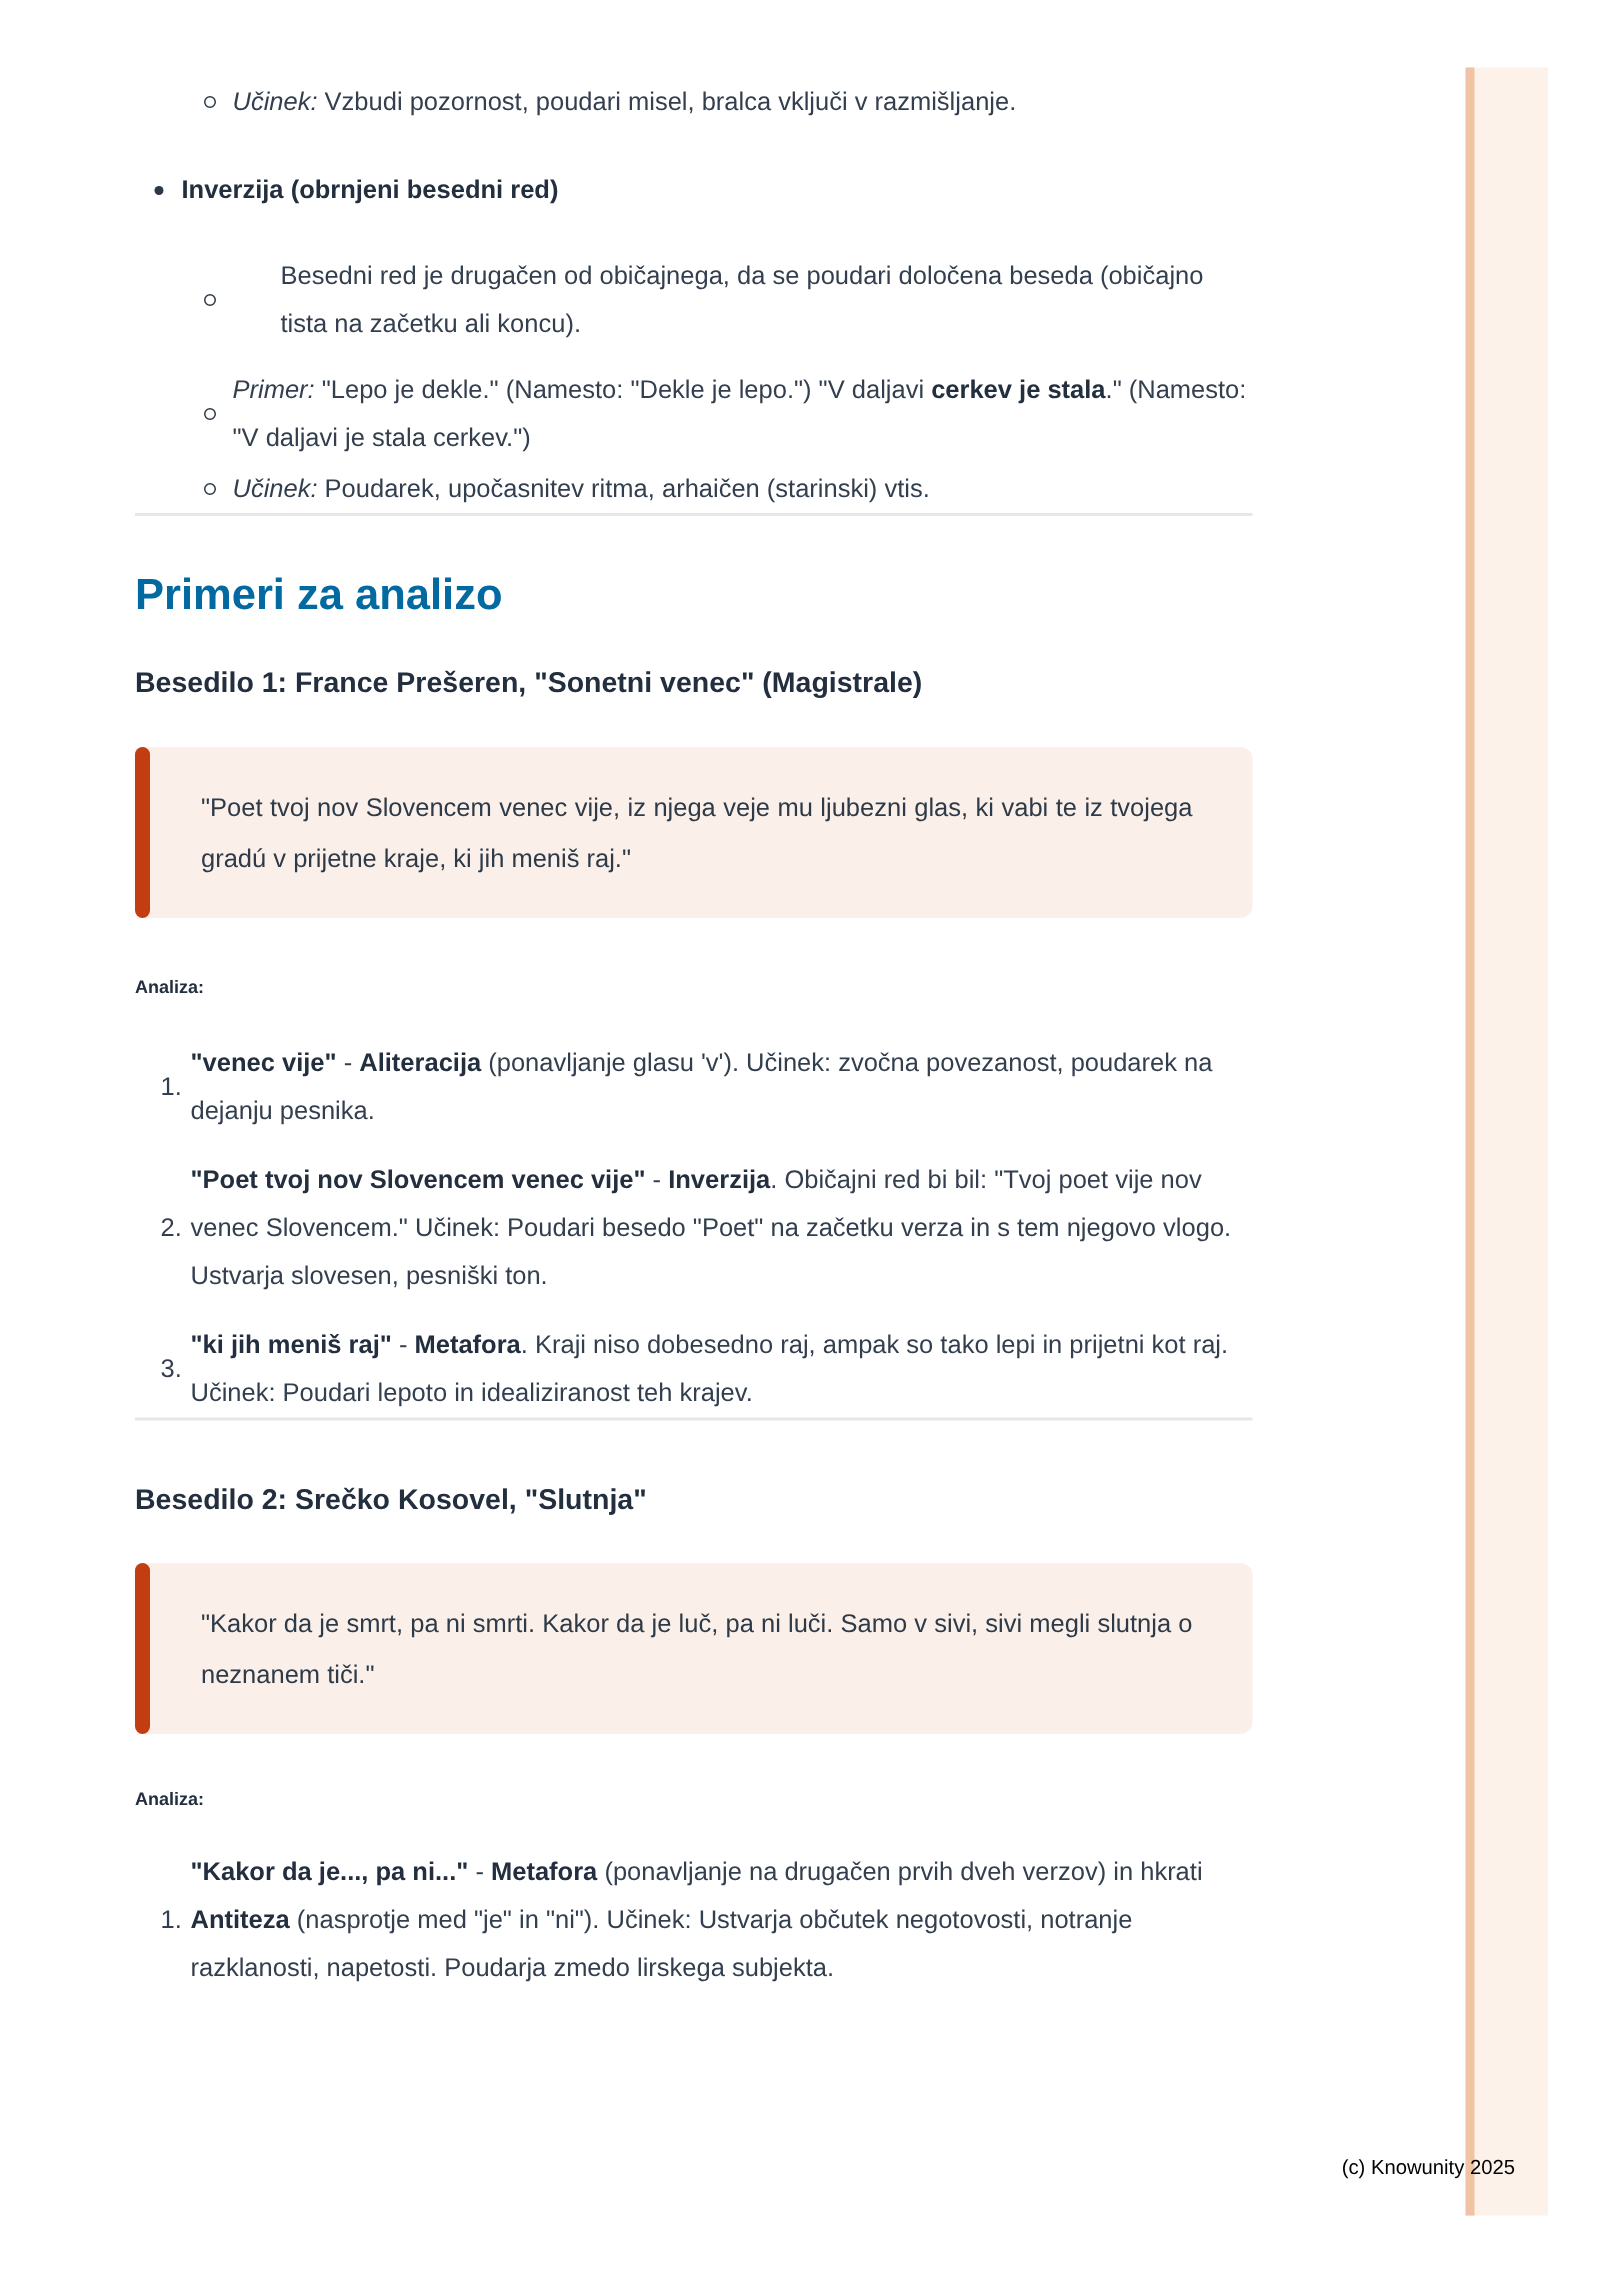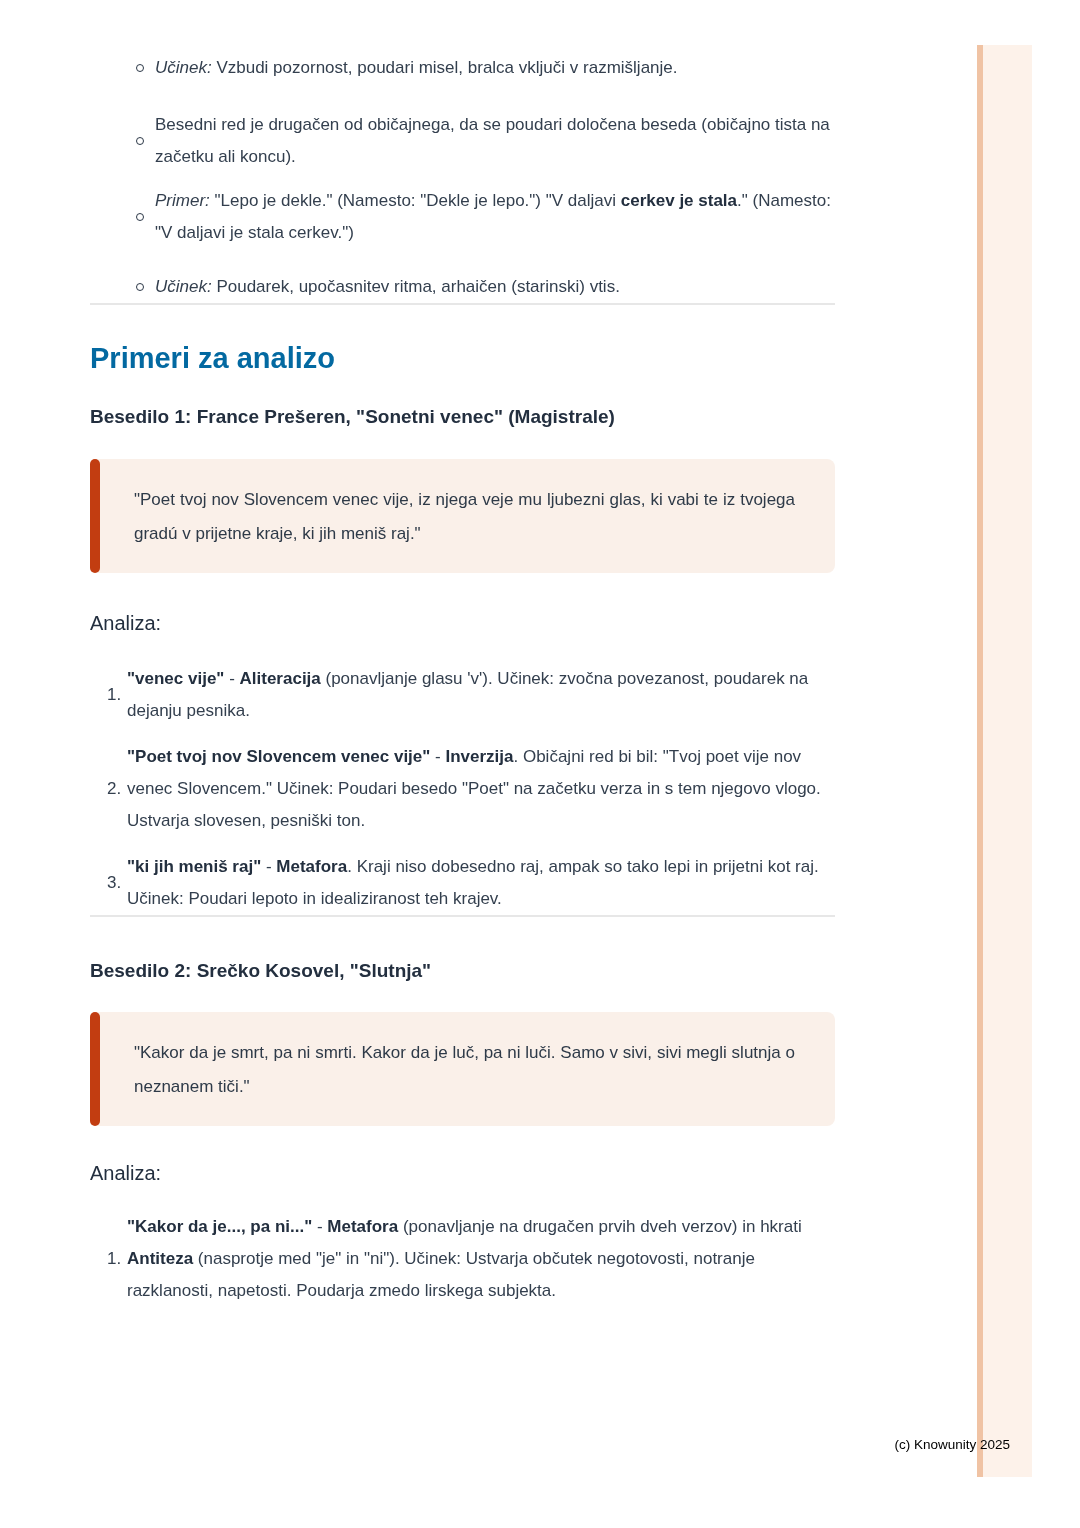--- a/index.html
+++ b/index.html
@@ -63,23 +63,23 @@
     width: 6px; height: 6px; border-radius: 50%;
     background: #2c3847;
   }
   .circ::before {
     content: ""; position: absolute; left: 0; top: 12px;
     width: 6px; height: 6px; border-radius: 50%;
     border: 1.5px solid #2c3847; background: transparent;
   }
 
   .mt27 { margin-top: 27px; }
-  .mt25 { margin-top: 25px; }
+  .mt25 { margin-top: 25px; gap: 32px; }
   .mt12 { margin-top: 12px; }
-  .mt10 { margin-top: 22px; }
+  .mt10 { margin-top: 2px; }
   .mt14 { margin-top: 14px; }
 
   hr.divider {
     border: none;
     border-top: 2px solid #e7e7e7;
     margin: 0;
   }
   .hr1 { margin-top: 28px; }
   .hr2 { margin-top: 25px; }
 
@@ -117,22 +117,22 @@
   blockquote.quote p {
     font-size: 17px;
     line-height: 2.0;
     text-align: justify;
     color: #2e3a48;
   }
   .quote2 { margin-top: 31px; }
 
   .analiza {
     margin-top: 39px;
-    font-size: 20px;
-    font-weight: normal;
+    font-size: 12px;
+    font-weight: bold;
     color: #232f3f;
   }
   .analiza2 { margin-top: 36px; }
 
   .ol { margin-top: 28px; }
   .ol2 { margin-top: 26px; }
 </style>
 </head>
 <body>
 
@@ -140,20 +140,24 @@
 
 <div class="footer">(c) Knowunity 2025</div>
 
 <div class="content">
 
   <div class="row lvl2">
     <span class="marker circ"></span>
     <p class="body text"><em>Učinek:</em><span> Vzbudi pozornost, poudari misel, bralca vključi v razmišljanje.</span></p>
   </div>
 
+  <div class="row lvl1 mt27">
+    <span class="marker dot"></span>
+    <p class="body text strong">Inverzija (obrnjeni besedni red)</p>
+  </div>
 
   <div class="row lvl2 mt25">
     <span class="marker circ"></span>
     <p class="body text">Besedni red je drugačen od običajnega, da se poudari določena beseda (običajno tista na začetku ali koncu).</p>
   </div>
 
   <div class="row lvl2 mt12">
     <span class="marker circ"></span>
     <p class="body text"><em>Primer:</em><span> "Lepo je dekle." (Namesto: "Dekle je lepo.") "V daljavi </span><strong>cerkev je stala</strong><span>." (Namesto: "V daljavi je stala cerkev.")</span></p>
   </div>

